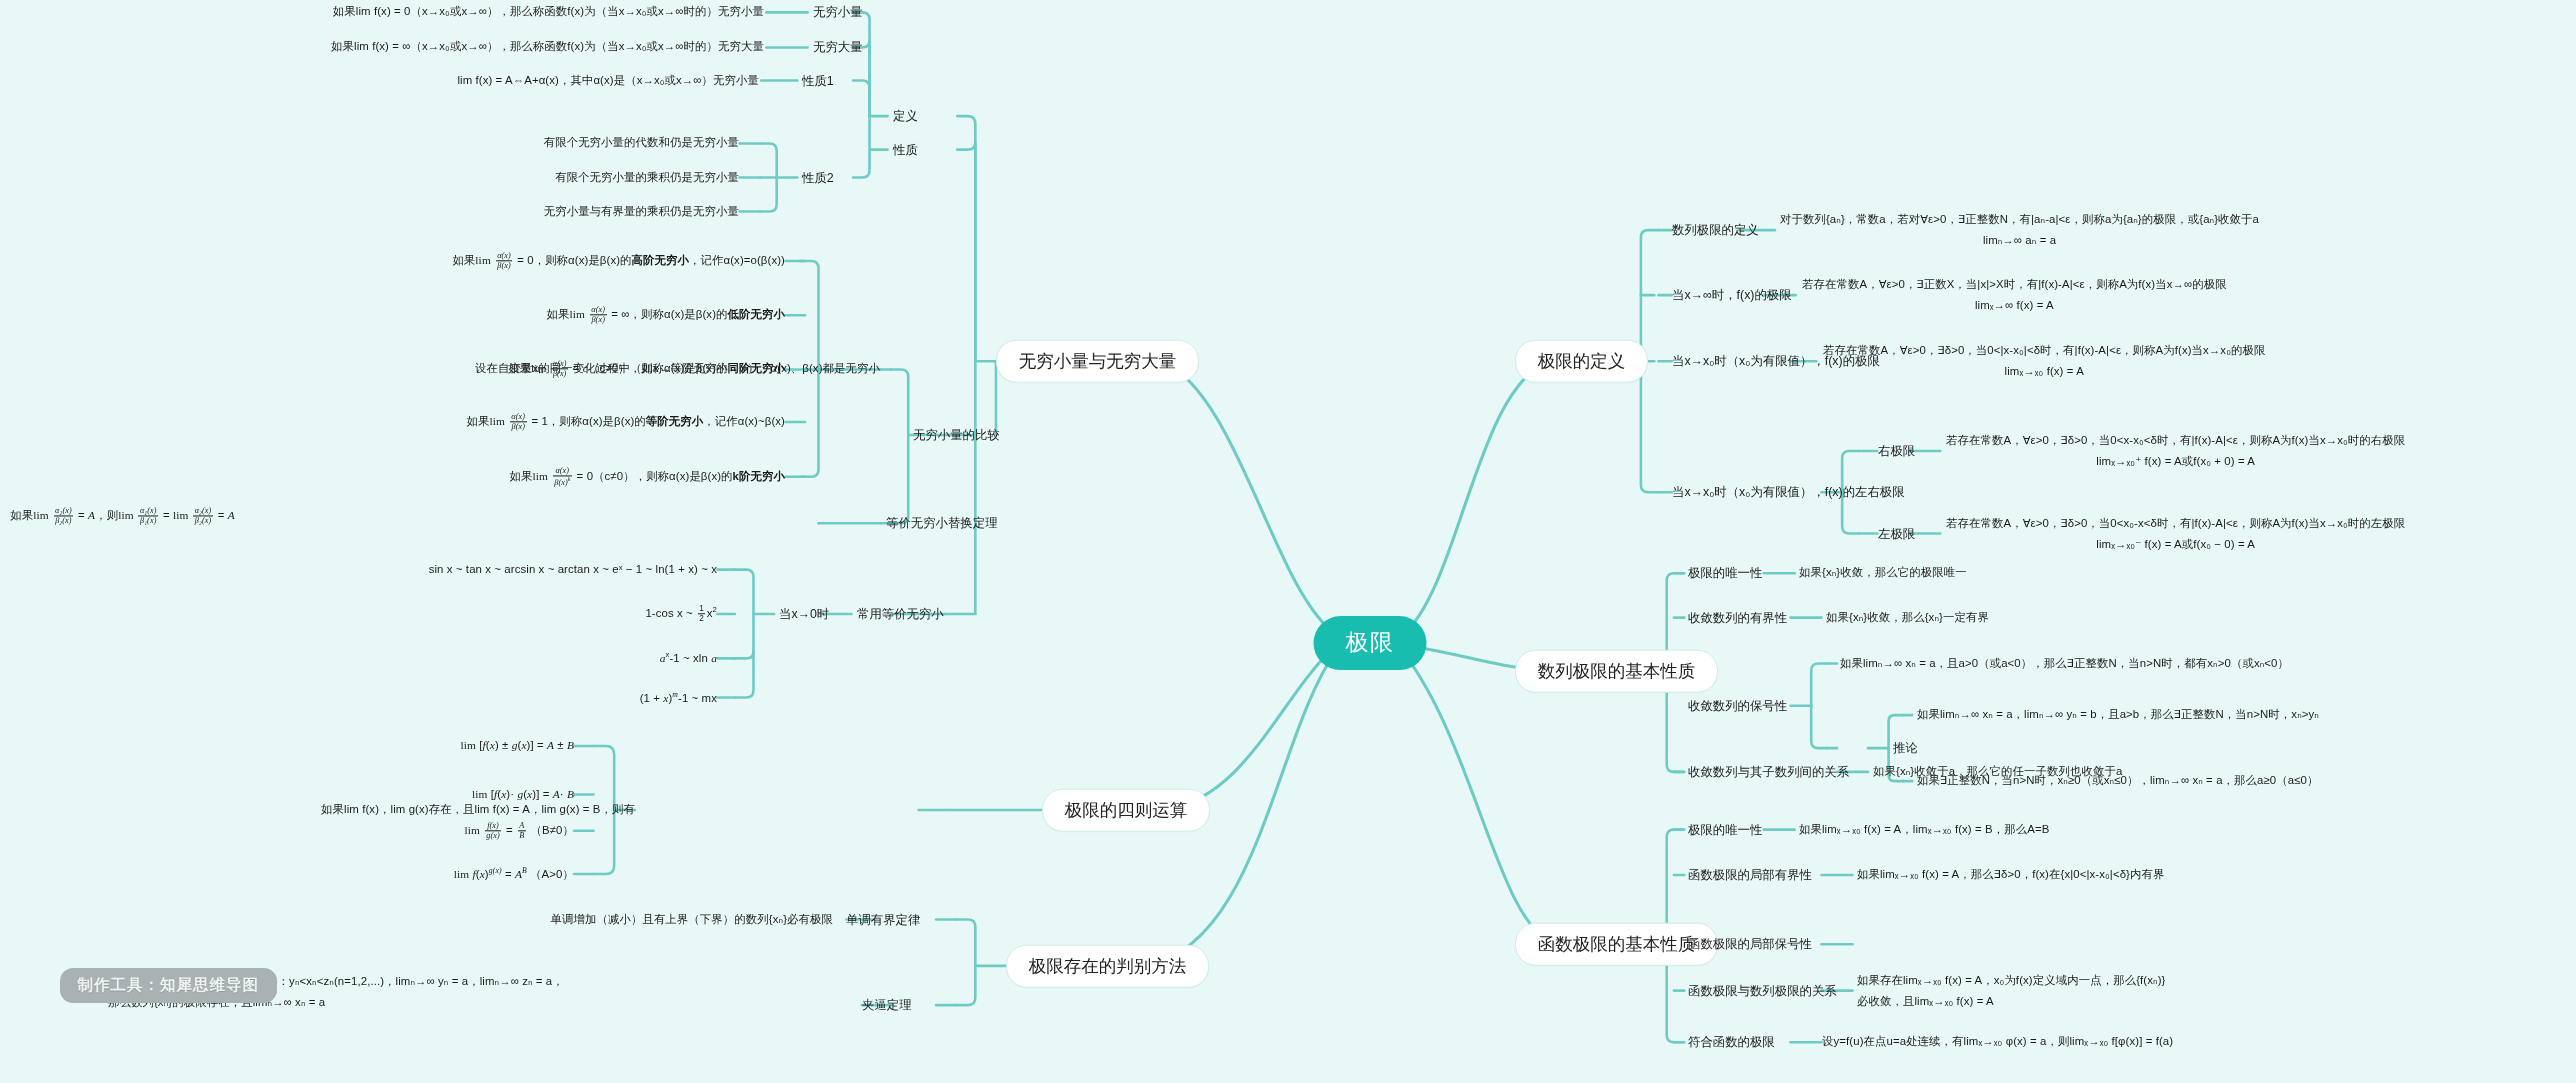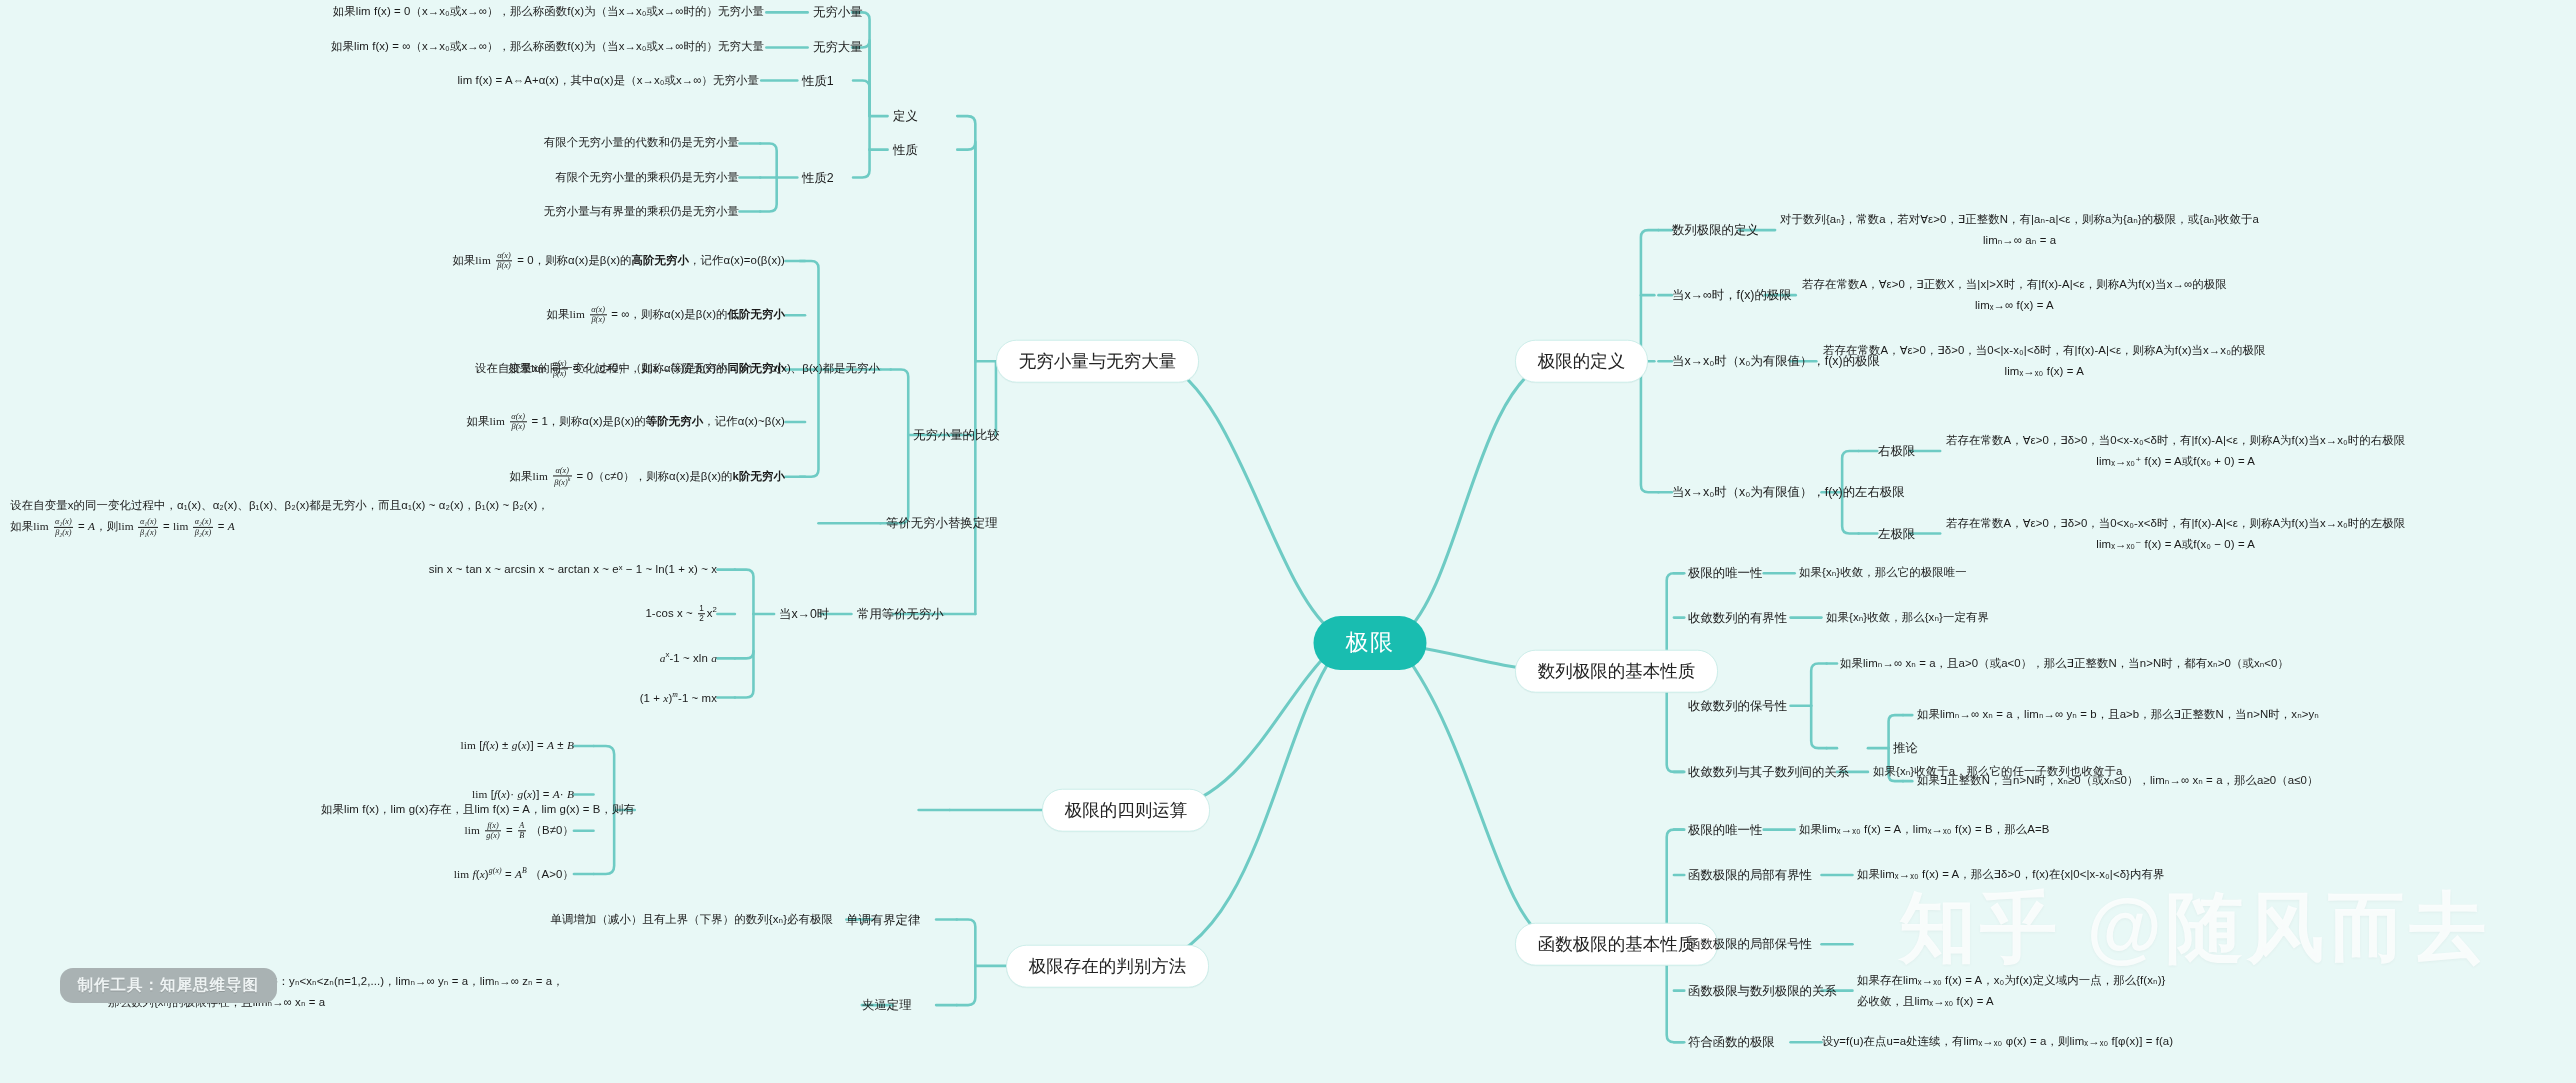--- a/index.html
+++ b/index.html
@@ -317,21 +317,20 @@
   如果<span class="rm">lim</span> <span class="frac"><span class="n it">α(x)</span><span class="d it">β(x)</span></span> = <span class="it">c</span>（c≠0），则称α(x)是β(x)的<b>同阶无穷小</b>
 </div>
 <div class="node r leaf" style="right:1791px;top:422px;">
   如果<span class="rm">lim</span> <span class="frac"><span class="n it">α(x)</span><span class="d it">β(x)</span></span> = 1，则称α(x)是β(x)的<b>等阶无穷小</b>，记作α(x)~β(x)
 </div>
 <div class="node r leaf" style="right:1791px;top:477px;">
   如果<span class="rm">lim</span> <span class="frac"><span class="n it">α(x)</span><span class="d it">β(x)<sup>k</sup></span></span> = 0（c≠0），则称α(x)是β(x)的<b>k阶无穷小</b>
 </div>
 
 <div class="node l leaf two" style="left:10.3px;top:516px;">
-  <span class="blk">设在自变量x的同一变化过程中，α₁(x)、α₂(x)、β₁(x)、β₂(x)都是无穷小，而且α₁(x) ~ α₂(x)，β₁(x) ~ β₂(x)，</span>
   <span class="blk">如果<span class="rm">lim</span> <span class="frac"><span class="n it">α₂(x)</span><span class="d it">β₂(x)</span></span> = <span class="it">A</span>，则<span class="rm">lim</span> <span class="frac"><span class="n it">α₁(x)</span><span class="d it">β₁(x)</span></span> = <span class="rm">lim</span> <span class="frac"><span class="n it">α₂(x)</span><span class="d it">β₂(x)</span></span> = <span class="it">A</span></span>
 </div>
 
 <div class="node l mid" style="left:857px;top:614px;">常用等价无穷小</div>
 <div class="node l mid" style="left:779px;top:614px;">当x→0时</div>
 <div class="node r leaf" style="right:1859px;top:570px;">sin x ~ tan x ~ arcsin x ~ arctan x ~ eˣ − 1 ~ ln(1 + x) ~ x</div>
 <div class="node r leaf" style="right:1859px;top:614px;margin-left:17px;">1-cos x ~ <span class="frac"><span class="n">1</span><span class="d">2</span></span>x<sup>2</sup></div>
 <div class="node r leaf" style="right:1859px;top:658px;"><span class="it">a</span><sup>x</sup>-1 ~ xln <span class="it">a</span></div>
 <div class="node r leaf" style="right:1859px;top:698px;">(1 + <span class="it">x</span>)<sup><span class="it">m</span></sup>-1 ~ mx</div>
 
@@ -398,16 +397,15 @@
 
 <div class="node l leaf" style="left:1799px;top:830px;">如果limₓ→ₓ₀ f(x) = A，limₓ→ₓ₀ f(x) = B，那么A=B</div>
 <div class="node l leaf" style="left:1857px;top:875px;">如果limₓ→ₓ₀ f(x) = A，那么∃δ&gt;0，f(x)在{x|0&lt;|x-x₀|&lt;δ}内有界</div>
 <div class="node l leaf two" style="left:1857px;top:991px;">
   <span class="blk">如果存在limₓ→ₓ₀ f(x) = A，x₀为f(x)定义域内一点，那么{f(xₙ)}</span>
   <span class="blk">必收敛，且limₓ→ₓ₀ f(x) = A</span>
 </div>
 <div class="node l leaf" style="left:1822px;top:1042px;">设y=f(u)在点u=a处连续，有limₓ→ₓ₀ φ(x) = a，则limₓ→ₓ₀ f[φ(x)] = f(a)</div>
 
 <div class="tool-chip" style="left:60px;top:968px;">制作工具：知犀思维导图</div>
-<div class="wm" style="left:1899px;top:877px;">知乎 @随风而去</div>
 
 </div>
 
 
 </body></html>

